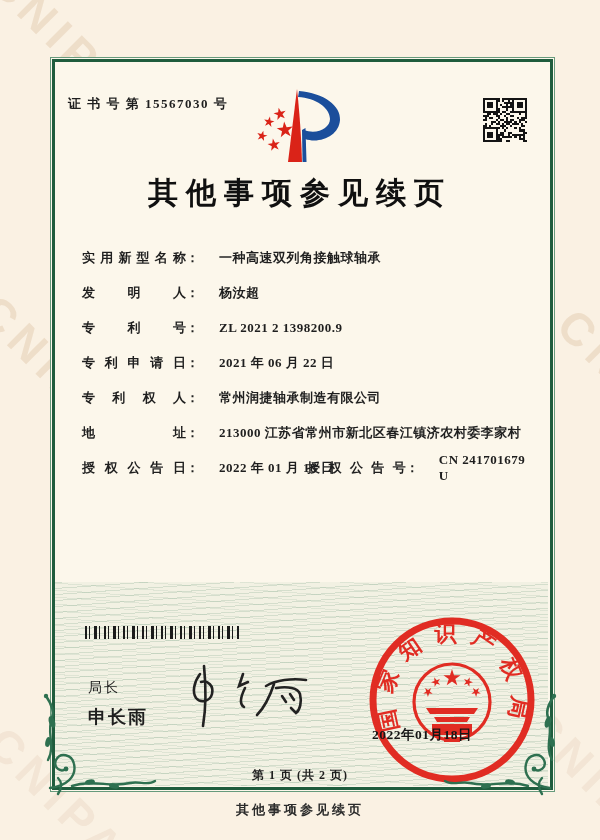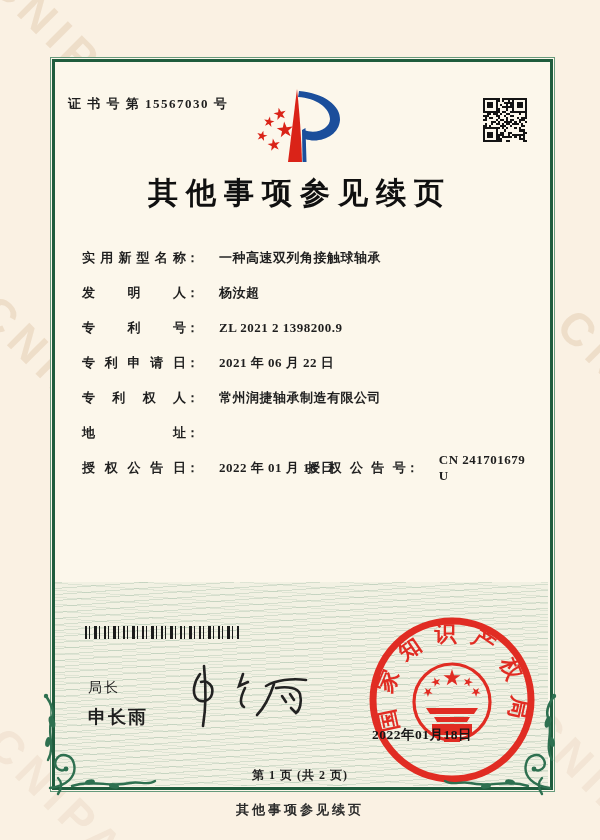--- a/index.html
+++ b/index.html
@@ -392,20 +392,21 @@
         <span class="fvalue">2021 年 06 月 22 日</span>
     </div>
     <div class="frow">
       <span class="flabel">专利权人</span>
         <span class="fcolon">：</span>
         <span class="fvalue">常州润捷轴承制造有限公司</span>
     </div>
     <div class="frow">
       <span class="flabel">地址</span>
         <span class="fcolon">：</span>
+        <span class="fvalue">213000 江苏省常州市新北区春江镇济农村委李家村</span>
     </div>
     <div class="frow">
       <span class="flabel">授权公告日</span>
         <span class="fcolon">：</span>
         <span class="fvalue">2022 年 01 月 18 日</span>
       <span class="grant-group">
         <span class="flabel">授权公告号</span>
           <span class="fcolon">：</span>
           <span class="fvalue">CN 241701679 U</span>
       </span>

